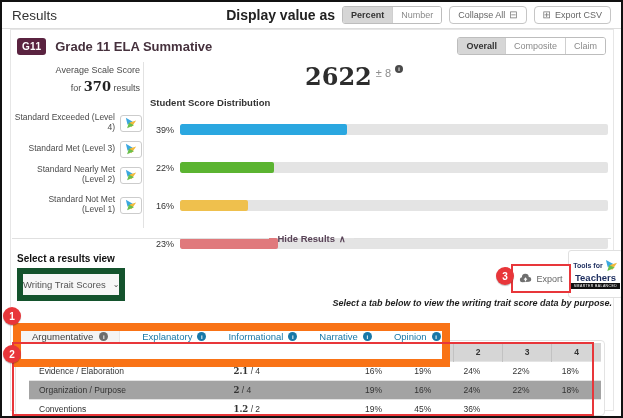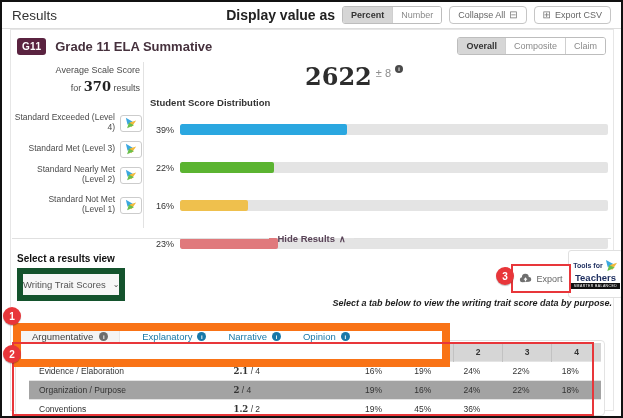--- a/index.html
+++ b/index.html
@@ -280,20 +280,24 @@
   <div class="note">Select a tab below to view the writing trait score data by purpose.</div>
 
   <div class="ann-circle" style="left:1px;top:305px;">1</div>
   <div class="tabs-rect">
     <div class="tab-active">
       <span>Argumentative</span>
       <span class="tab-info gray">i</span>
     </div>
     <div class="tab-link">
       <span>Explanatory</span>
+      <span class="tab-info blue">i</span>
+    </div>
+    <div class="tab-link">
+      <span>Informational</span>
       <span class="tab-info blue">i</span>
     </div>
     <div class="tab-link">
       <span>Narrative</span>
       <span class="tab-info blue">i</span>
     </div>
     <div class="tab-link">
       <span>Opinion</span>
       <span class="tab-info blue">i</span>
     </div>

